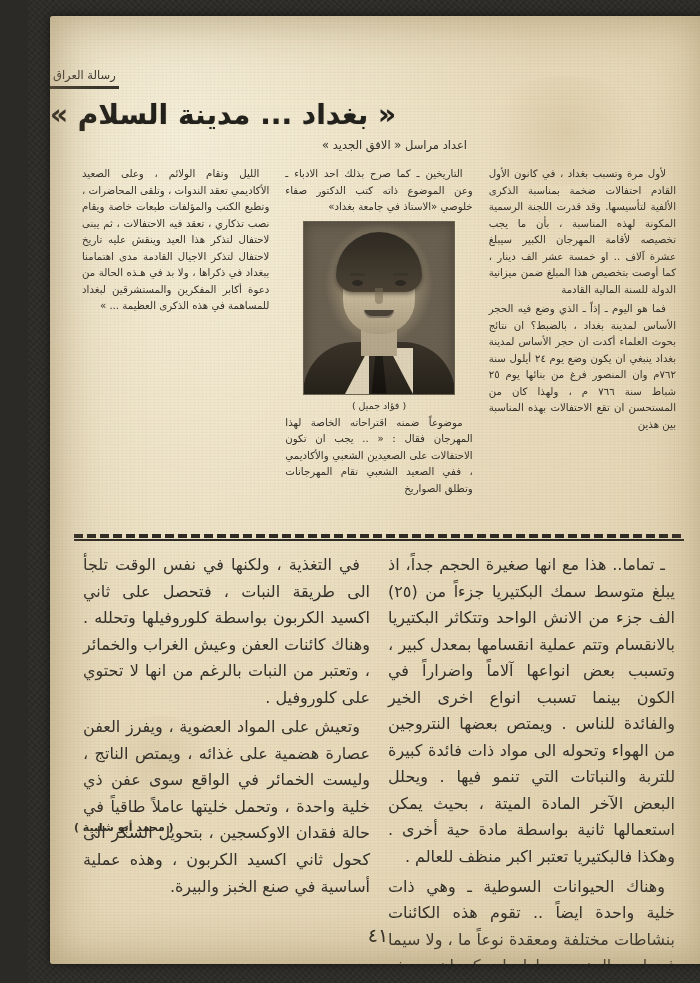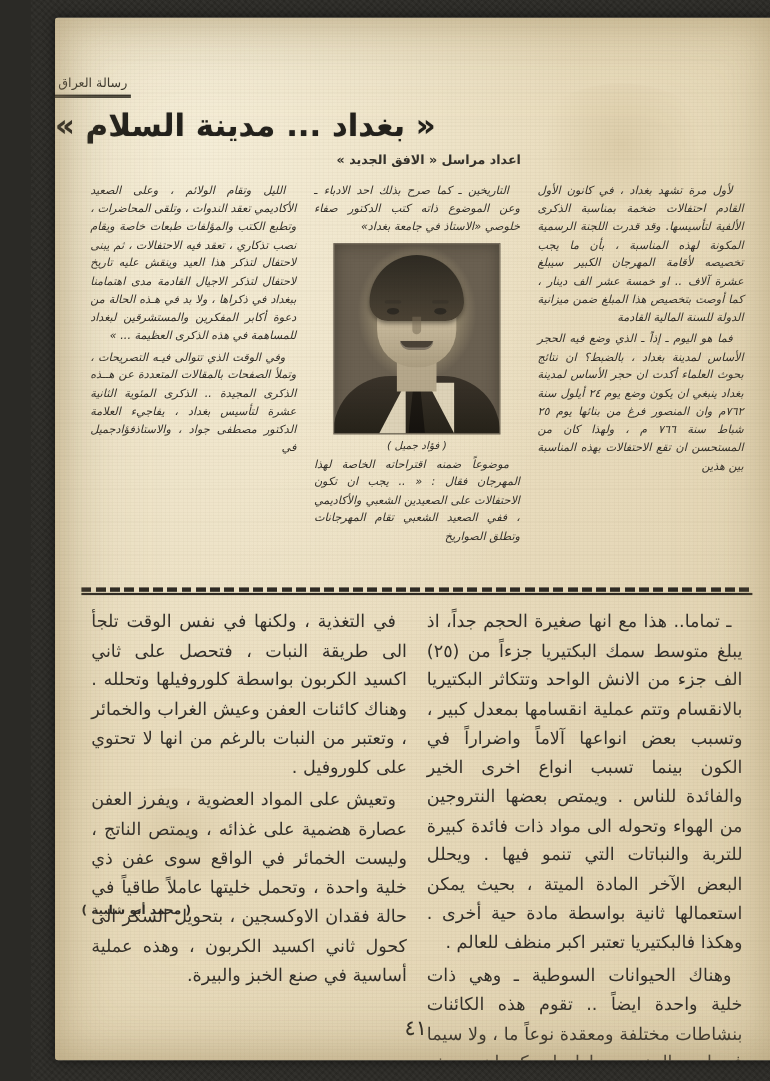--- a/index.html
+++ b/index.html
@@ -64,41 +64,40 @@
 
   
   .article-title{
     position:absolute;top:82px;left:0;right:24px;
     text-align:left;
     font-size:28px;font-weight:700;
     color:#23211c;letter-spacing:.5px;
     text-shadow:0 0 1px rgba(60,54,40,.35);
   }
   .byline{
-    position:absolute;top:122px;left:256px;
+    position:absolute;top:122px;left:272px;
     font-size:11.5px;color:#34312a;
-    font-weight:700;
+    font-weight:400;
   }
 
   
   .upper{
     position:absolute;top:150px;left:24px;right:22px;
     height:340px;
     display:flex;flex-direction:row;
     gap:0;
   }
   .col{
     flex:1 1 0;
     padding:0 8px;
     font-size:10.2px;
     line-height:1.62;
     text-align:justify;
     text-justify:inter-word;
     color:#34302a;
-    font-style:italic;
   }
   .col p{margin:0 0 3px 0;text-indent:10px;}
   .photo-block{
     margin:5px 0 2px 0;
     text-align:center;
   }
   .photo{
     width:150px;height:172px;
     margin:0 auto;
     border:1px solid #6b6253;
@@ -229,21 +228,21 @@
         <div class="masthead-rule"></div>
       </div>
     </div>
 
     <div class="article-title">« بغداد ... مدينة السلام »</div>
     <div class="byline">اعداد مراسل « الافق الجديد »</div>
 
     <div class="upper">
 
       <div class="col">
-        <p>لأول مرة تشهد بغداد ، في كانون الأول القادم احتفالات ضخمة بمناسبة الذكرى الألفية لتأسيسها. وقد قدرت اللجنة الرسمية المكونة لهذه المناسبة ، بأن ما يجب تخصيصه لأقامة المهرجان الكبير سيبلغ عشرة آلاف .. او خمسة عشر الف دينار ، كما أوصت بتخصيص هذا المبلغ ضمن ميزانية الدولة للسنة المالية القادمة</p>
+        <p>لأول مرة وتسبب بغداد ، في كانون الأول القادم احتفالات ضخمة بمناسبة الذكرى الألفية لتأسيسها. وقد قدرت اللجنة الرسمية المكونة لهذه المناسبة ، بأن ما يجب تخصيصه لأقامة المهرجان الكبير سيبلغ عشرة آلاف .. او خمسة عشر الف دينار ، كما أوصت بتخصيص هذا المبلغ ضمن ميزانية الدولة للسنة المالية القادمة</p>
         <p>فما هو اليوم ـ إذاً ـ الذي وضع فيه الحجر الأساس لمدينة بغداد ، بالضبط؟ ان نتائج بحوث العلماء أكدت ان حجر الأساس لمدينة بغداد ينبغي ان يكون وضع يوم ٢٤ أيلول سنة ٧٦٢م وان المنصور فرغ من بنائها يوم ٢٥ شباط سنة ٧٦٦ م ، ولهذا كان من المستحسن ان تقع الاحتفالات بهذه المناسبة بين هذين</p>
       </div>
 
       <div class="col">
         <p>التاريخين ـ كما صرح بذلك احد الادباء ـ وعن الموضوع ذاته كتب الدكتور صفاء خلوصي «الاستاذ في جامعة بغداد»</p>
         <div class="photo-block">
           <div class="photo">
             <div class="pf-shoulders"></div>
             <div class="pf-collar-l"></div>
             <div class="pf-collar-r"></div>
@@ -258,21 +257,20 @@
             <div class="pf-nose"></div>
             <div class="pf-mouth"></div>
           </div>
           <div class="photo-caption">( فؤاد جميل )</div>
         </div>
         <p>موضوعاً ضمنه اقتراحاته الخاصة لهذا المهرجان فقال : « .. يجب ان تكون الاحتفالات على الصعيدين الشعبي والأكاديمي ، ففي الصعيد الشعبي تقام المهرجانات وتطلق الصواريخ</p>
       </div>
 
       <div class="col">
         <p>الليل وتقام الولائم ، وعلى الصعيد الأكاديمي تعقد الندوات ، وتلقى المحاضرات ، وتطبع الكتب والمؤلفات طبعات خاصة ويقام نصب تذكاري ، تعقد فيه الاحتفالات ، ثم يبنى لاحتفال لتذكر هذا العيد وينقش عليه تاريخ لاحتفال لتذكر الاجيال القادمة مدى اهتمامنا ببغداد في ذكراها ، ولا بد في هـذه الحالة من دعوة أكابر المفكرين والمستشرقين لبغداد للمساهمة في هذه الذكرى العظيمة ... »</p>
-        <p>وفي الوقت الذي تتوالى فيـه التصريحات ، وتملأ الصفحات بالمقالات المتعددة عن هــذه الذكرى المجيدة .. الذكرى المئوية الثانية عشرة لتأسيس بغداد ، يفاجيء العلامة الدكتور مصطفى جواد ، والاستاذفؤادجميل في</p>
       </div>
     </div>
 
     <div class="divider">
       <div class="dashes"></div>
       <div class="solid"></div>
     </div>
 
     <div class="lower">
       <div class="lcol">

